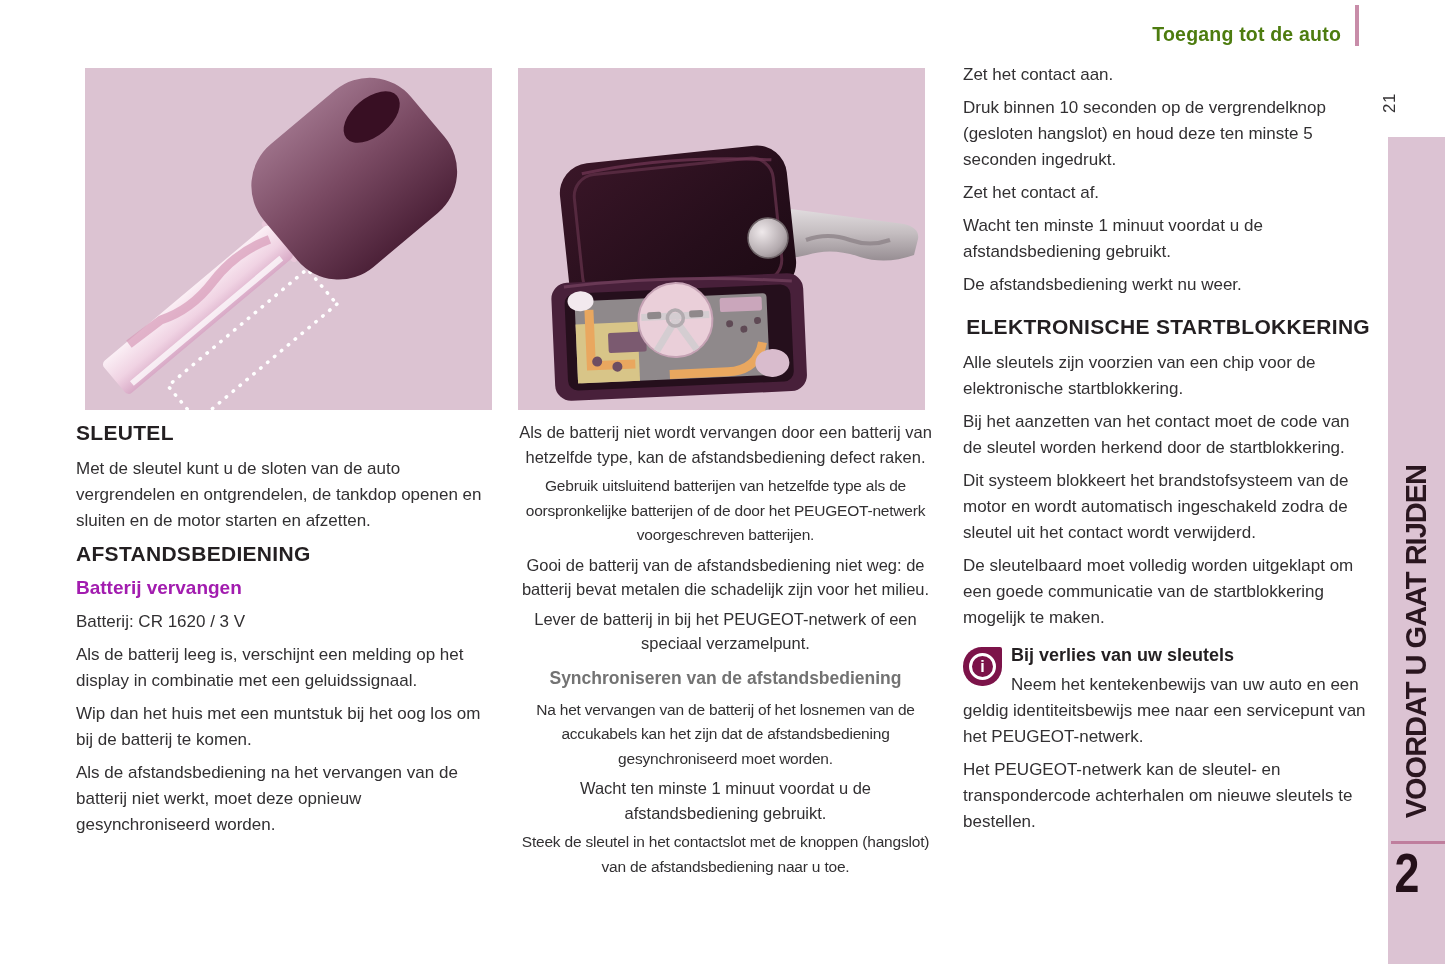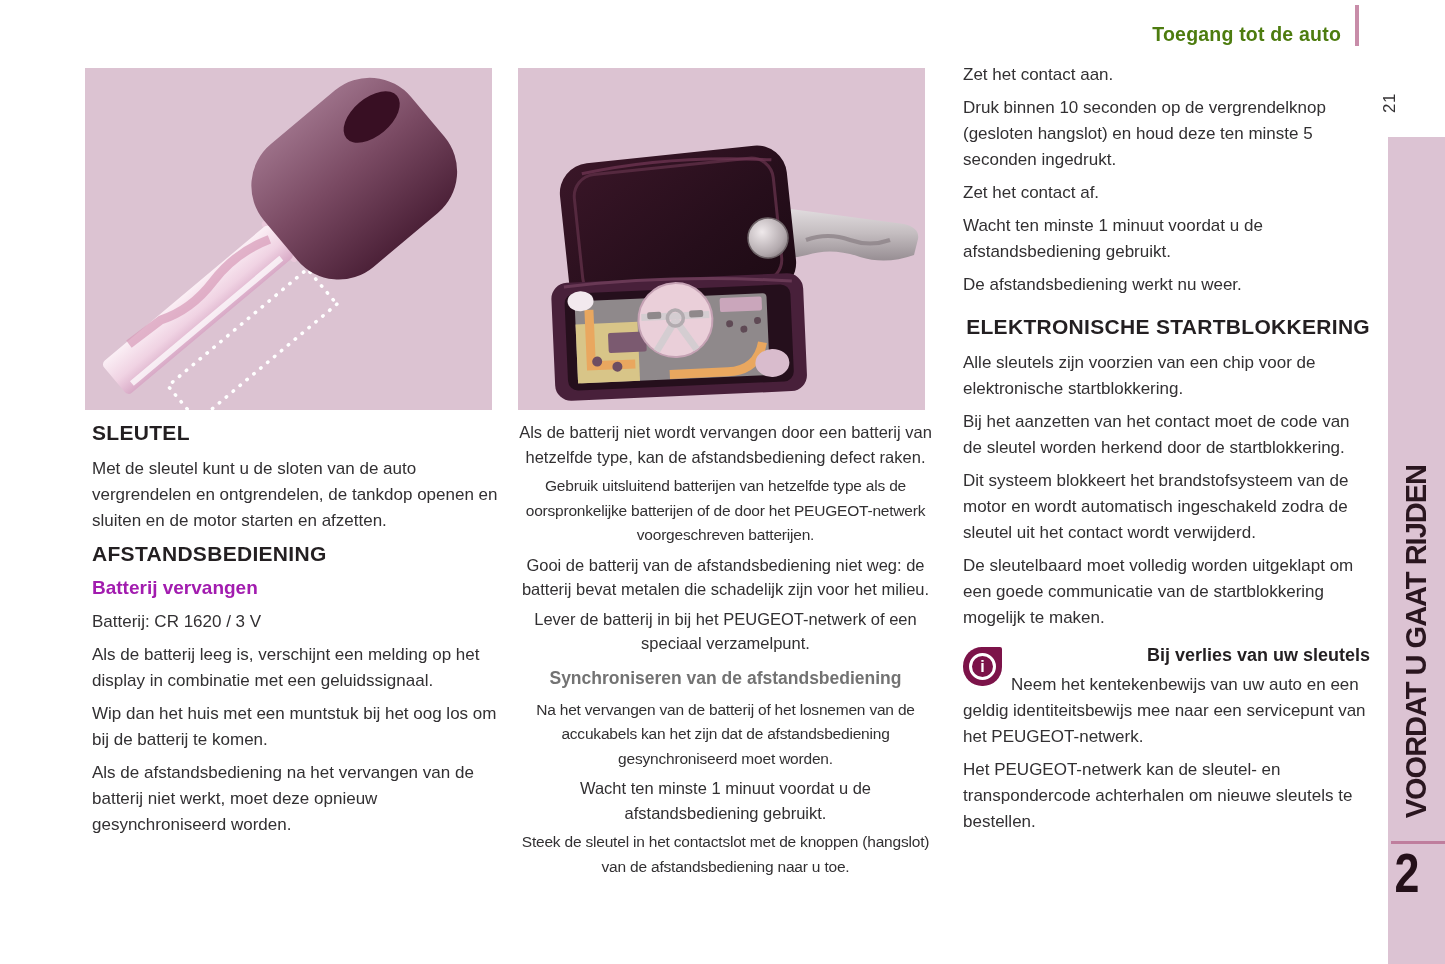--- a/index.html
+++ b/index.html
@@ -24,41 +24,41 @@
                    transform:scaleX(.8);transform-origin:center;}
 
   
   .illus{position:absolute;top:68px;width:407px;height:342px;}
   .illus svg{display:block;width:100%;height:100%;}
   .illus-1{left:85px;}
   .illus-2{left:518px;}
 
   
   .col{position:absolute;top:420px;}
-  .col1{left:92px;width:412px;}
+  .col1{left:76px;width:412px;}
   .col2{left:518px;width:415px;text-align:center;}
   .col3{left:963px;top:62px;width:407px;}
 
   .col p{margin:0 0 7px 0;font-size:17px;line-height:26px;color:#323032;}
   .col2 p{font-size:16.5px;line-height:24.5px;margin-bottom:5px;}
   .col2 p.condensed{font-size:15.5px;letter-spacing:-.2px;}
   .h-main{font-size:21px;font-weight:bold;color:#231f21;margin:0 0 11px 0;letter-spacing:.3px;line-height:25px;}
   .col3 .h-main{margin-top:16px;text-align:right;}
   .col1 .h-main.mt{margin-top:0;}
   .h-sub{font-size:19px;font-weight:bold;color:#a21caf;margin:0 0 10px 0;}
   .h-small{font-size:17.5px;font-weight:bold;color:#737373;margin:12px 0 9px 0;}
 
   
   .info{margin-top:14px;}
   .info-icon{float:left;width:39px;height:39px;margin:2px 9px 4px 0;background:#7c1349;
              border-radius:19px 2px 19px 19px;display:flex;align-items:center;justify-content:center;}
   .info-ring{width:21px;height:21px;border:3px solid #ffffff;border-radius:50%;
              display:flex;align-items:center;justify-content:center;
              color:#ffffff;font-weight:bold;font-size:16px;line-height:1;}
-  .info-title{font-size:18px;font-weight:bold;color:#231f21;margin:2px 0 6px 0;text-align:right;}
+  .info-title{font-size:18px;font-weight:bold;color:#231f21;margin:2px 0 6px 0;}
 </style>
 </head>
 <body>
 
 <div class="page">
 
   <div class="header-title">Toegang tot de auto</div>
   <div class="accent-bar"></div>
   <div class="page-number">21</div>
 

